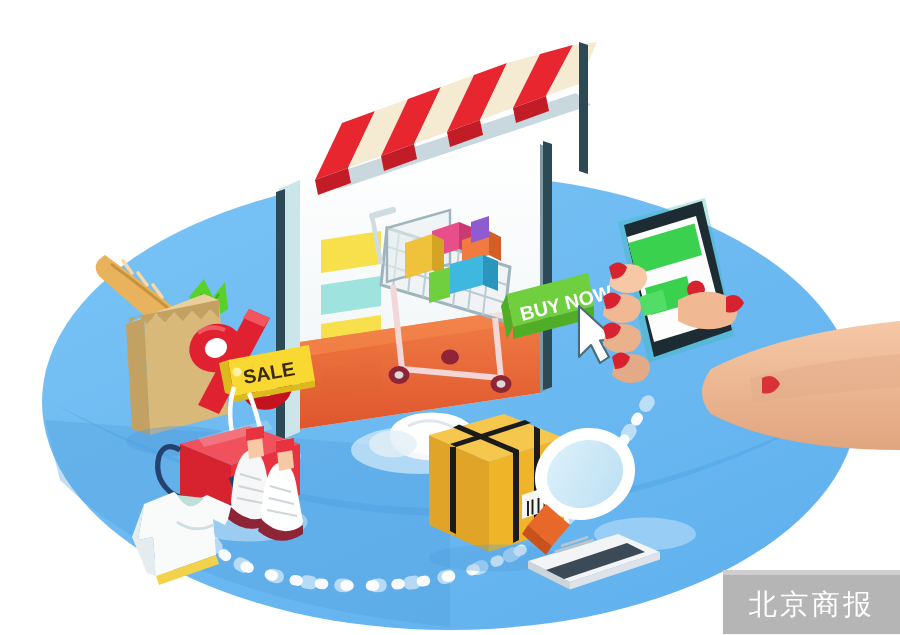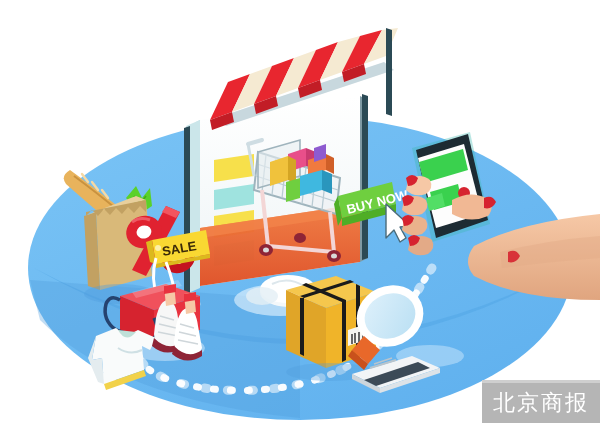--- a/index.html
+++ b/index.html
@@ -6,21 +6,21 @@
   #stage{
     position:relative;width:600px;height:423px;overflow:hidden;
     background:#ffffff;font-family:"Liberation Sans",sans-serif;
   }
   #art{position:absolute;left:0;top:0;width:600px;height:423px;}
   .wm{
     position:absolute;right:0;bottom:0;
     width:118px;height:40px;
     background:#b5b5b5;
     display:flex;align-items:center;justify-content:center;
-    color:#ffffff;font-size:22px;letter-spacing:2px;
+    color:#ffffff;font-size:19px;letter-spacing:2px;
     font-family:"DejaVu Sans",sans-serif;
     user-select:none;
   }
   .wm-strip{
     position:absolute;right:0;bottom:40px;width:118px;height:3px;
     background:#cfcfcf;
   }
 </style>
 </head>
 <body>

